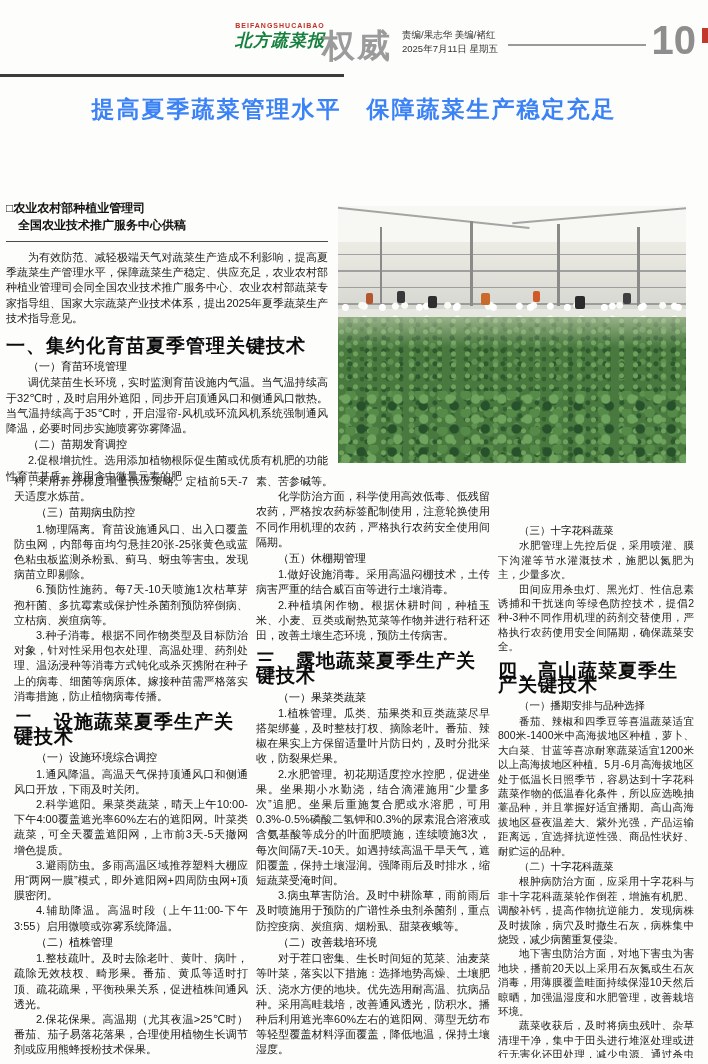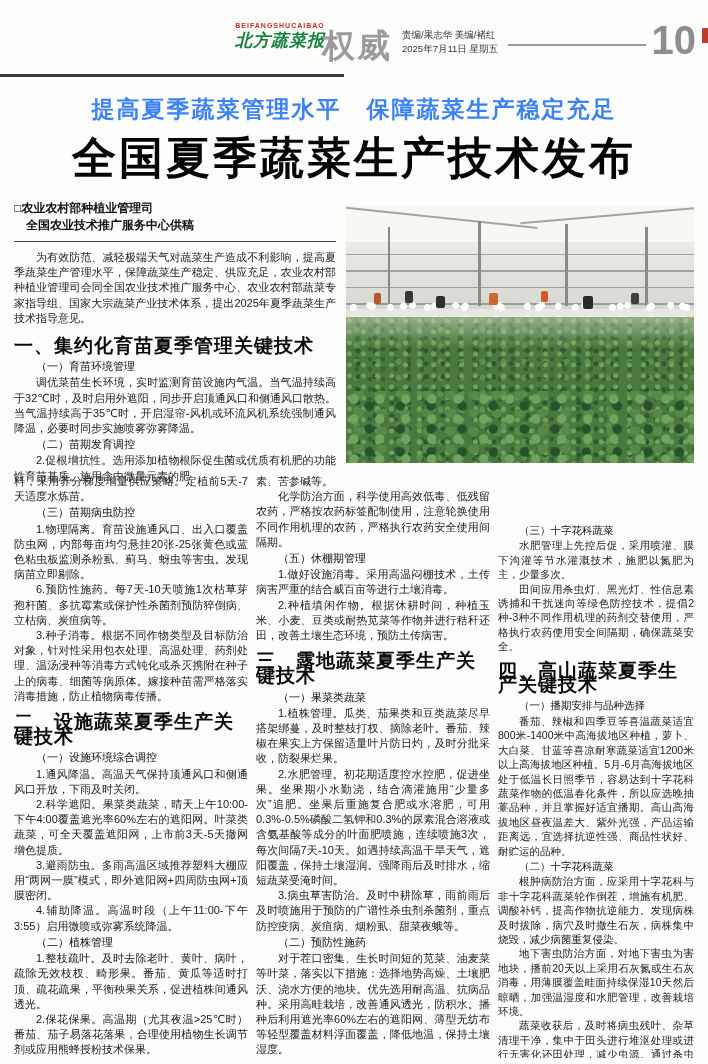--- a/index.html
+++ b/index.html
@@ -14,21 +14,21 @@
   .ed-info{position:absolute;left:402px;top:12px;font-size:9.5px;line-height:14px;color:#333;}
   .mast-rule{position:absolute;left:508px;top:28px;width:138px;border-top:2px solid #9a9a9a;}
   .page-num{position:absolute;right:12px;top:2px;font-size:40px;font-weight:bold;color:#8e8e8e;}
   .red-tab{position:absolute;right:0;top:12px;width:6px;height:15px;background:#c0392b;}
   .mast-underline{position:absolute;left:0;top:74px;width:344px;height:2.5px;background:#3c3c3c;}
   
   .headline{position:absolute;left:0;top:94px;width:708px;text-align:center;}
   .kicker{font-size:23px;font-weight:bold;letter-spacing:2px;color:#3b82f6;}
   .main-title{margin:4px 0 0 0;font-size:44px;font-weight:900;letter-spacing:3px;color:#050505;}
   
-  .top-area{position:absolute;left:14px;top:198px;width:680px;height:272px;}
+  .top-area{position:absolute;left:6px;top:198px;width:680px;height:272px;}
   .left-block{position:absolute;left:0;top:2px;width:322px;}
   .byline{font-size:12px;font-weight:bold;line-height:17px;color:#111;}
   .byline .l2{padding-left:1em;}
   .byline-rule{border:none;border-top:1.5px solid #4a4a4a;margin:7px 0 8px 0;}
   
   .photo{position:absolute;left:332px;top:8px;width:348px;height:257px;overflow:hidden;background:#e8e8e2;}
   .ph-roof{position:absolute;left:0;right:0;top:0;height:40%;
      background:linear-gradient(to bottom,#f5f5f0 0%,#e9e9e2 45%,#d7d7d1 100%);}
   .ph-glare{position:absolute;left:0;right:0;top:0;height:14%;background:#f7f7f3;}
   .ph-truss{position:absolute;left:0;right:0;top:13%;height:27%;
@@ -86,21 +86,20 @@
       <div>2025年7月11日 星期五</div>
     </div>
     <div class="mast-rule"></div>
     <div class="page-num">10</div>
     <div class="red-tab"></div>
   </div>
   <div class="mast-underline"></div>
 
   <div class="headline">
     <div class="kicker">提高夏季蔬菜管理水平　保障蔬菜生产稳定充足</div>
-    <div class="main-title">全国夏季蔬菜生产技术发布</div>
   </div>
 
   <div class="top-area">
     <div class="left-block">
       <div class="byline">
         <div class="l1">□农业农村部种植业管理司</div>
         <div class="l2">全国农业技术推广服务中心供稿</div>
       </div>
       <hr class="byline-rule">
       <div class="lead-blocks">
@@ -159,21 +158,21 @@
         <div class="blk pc">素、苦参碱等。</div>
         <div class="blk p">化学防治方面，科学使用高效低毒、低残留农药，严格按农药标签配制使用，注意轮换使用不同作用机理的农药，严格执行农药安全使用间隔期。</div>
         <div class="blk h2">（五）休棚期管理</div>
         <div class="blk p">1.做好设施消毒。采用高温闷棚技术，土传病害严重的结合威百亩等进行土壤消毒。</div>
         <div class="blk p">2.种植填闲作物。根据休耕时间，种植玉米、小麦、豆类或耐热苋菜等作物并进行秸秆还田，改善土壤生态环境，预防土传病害。</div>
         <div class="blk h1">三、露地蔬菜夏季生产关键技术</div>
         <div class="blk h2">（一）果菜类蔬菜</div>
         <div class="blk p">1.植株管理。瓜类、茄果类和豆类蔬菜尽早搭架绑蔓，及时整枝打杈、摘除老叶。番茄、辣椒在果实上方保留适量叶片防日灼，及时分批采收，防裂果烂果。</div>
         <div class="blk p">2.水肥管理。初花期适度控水控肥，促进坐果。坐果期小水勤浇，结合滴灌施用“少量多次”追肥。坐果后重施复合肥或水溶肥，可用0.3%-0.5%磷酸二氢钾和0.3%的尿素混合溶液或含氨基酸等成分的叶面肥喷施，连续喷施3次，每次间隔7天-10天。如遇持续高温干旱天气，遮阳覆盖，保持土壤湿润。强降雨后及时排水，缩短蔬菜受淹时间。</div>
         <div class="blk p">3.病虫草害防治。及时中耕除草，雨前雨后及时喷施用于预防的广谱性杀虫剂杀菌剂，重点防控疫病、炭疽病、烟粉虱、甜菜夜蛾等。</div>
-        <div class="blk h2">（二）预防性施药</div>
+        <div class="blk h2">（二）改善栽培环境</div>
         <div class="blk p">对于茬口密集、生长时间短的苋菜、油麦菜等叶菜，落实以下措施：选择地势高燥、土壤肥沃、浇水方便的地块。优先选用耐高温、抗病品种。采用高畦栽培，改善通风透光，防积水。播种后利用遮光率60%左右的遮阳网、薄型无纺布等轻型覆盖材料浮面覆盖，降低地温，保持土壤湿度。</div>
         <div class="blk p">对于小白菜、菜心等速生绿叶蔬菜，生育期浮动覆盖40目防虫网，减少农药使用，保证质量安全。对于结球叶菜类，前期控水控氮防徒长，结球期加强水肥管理，推荐使用喷灌、沟灌交替灌溉。保证水分供应充足。田间设置杀虫灯、性诱捕器。重点防控菜青虫、小菜蛾、软腐病、根肿病。</div>
       </div>
     <div class="col col3">
         <div class="blk h2">（三）十字花科蔬菜</div>
         <div class="blk p">水肥管理上先控后促，采用喷灌、膜下沟灌等节水灌溉技术，施肥以氮肥为主，少量多次。</div>
         <div class="blk p">田间应用杀虫灯、黑光灯、性信息素诱捕和干扰迷向等绿色防控技术，提倡2种-3种不同作用机理的药剂交替使用，严格执行农药使用安全间隔期，确保蔬菜安全。</div>
         <div class="blk h1">四、高山蔬菜夏季生产关键技术</div>
         <div class="blk h2">（一）播期安排与品种选择</div>
         <div class="blk p">番茄、辣椒和四季豆等喜温蔬菜适宜800米-1400米中高海拔地区种植，萝卜、大白菜、甘蓝等喜凉耐寒蔬菜适宜1200米以上高海拔地区种植。5月-6月高海拔地区处于低温长日照季节，容易达到十字花科蔬菜作物的低温春化条件，所以应选晚抽薹品种，并且掌握好适宜播期。高山高海拔地区昼夜温差大、紫外光强，产品运输距离远，宜选择抗逆性强、商品性状好、耐贮运的品种。</div>

